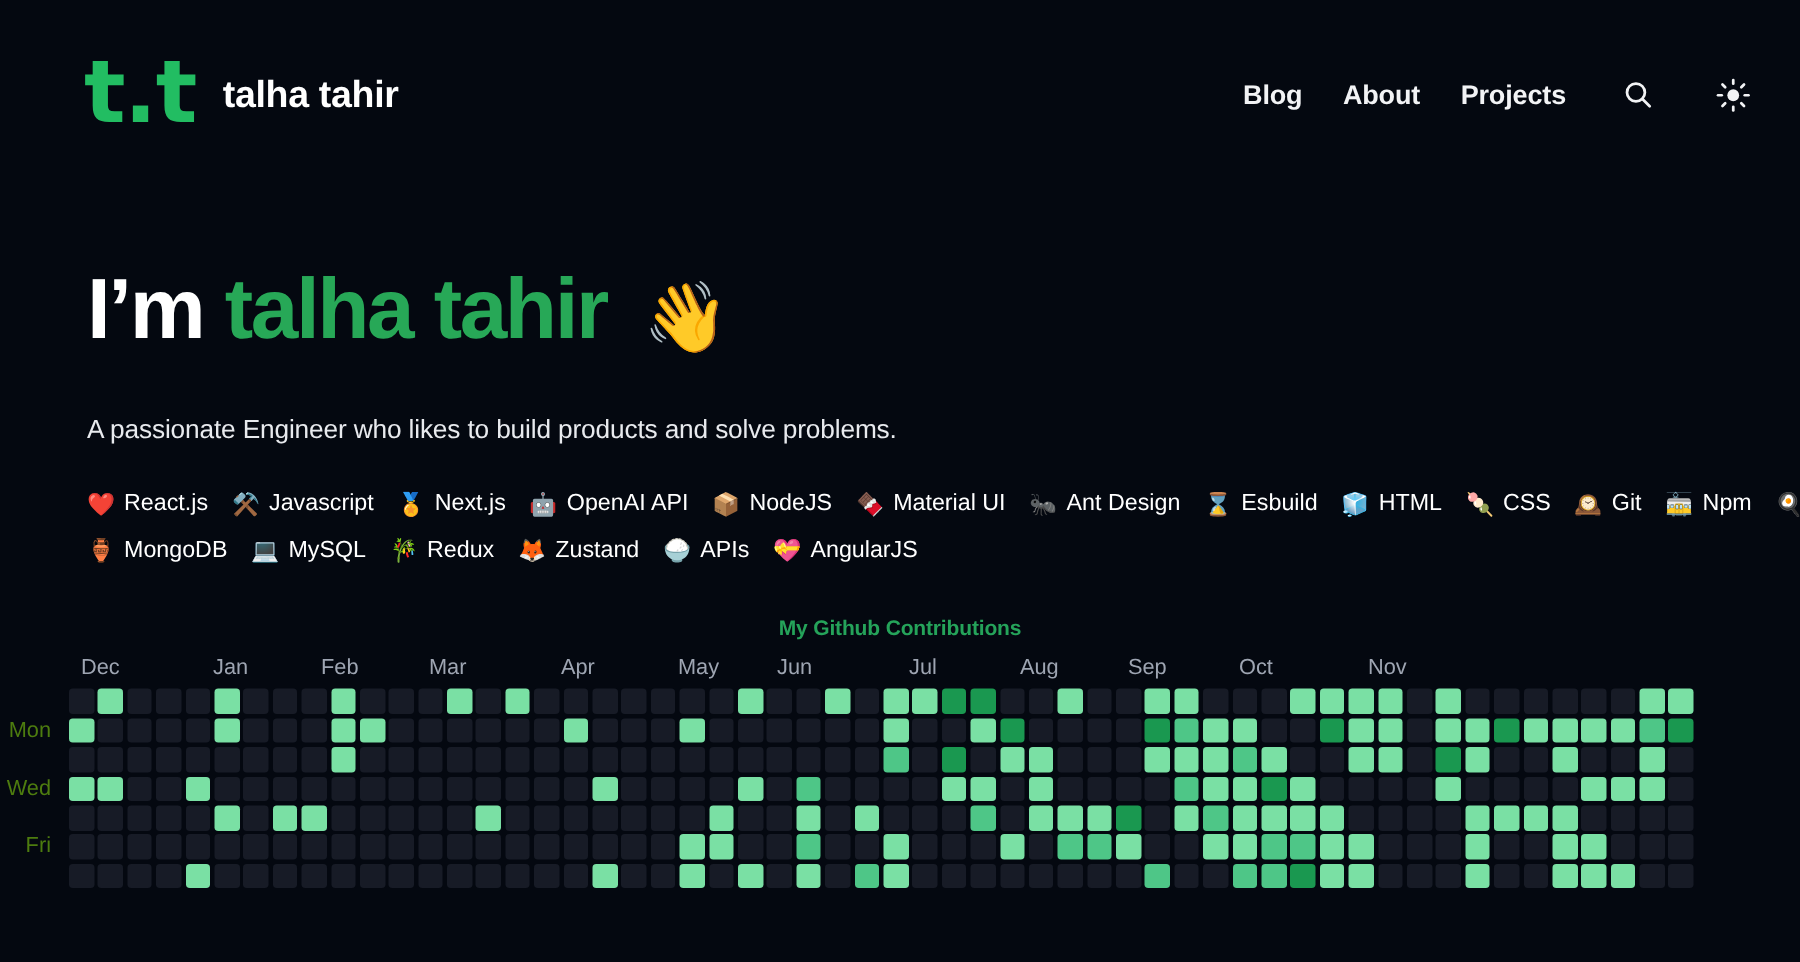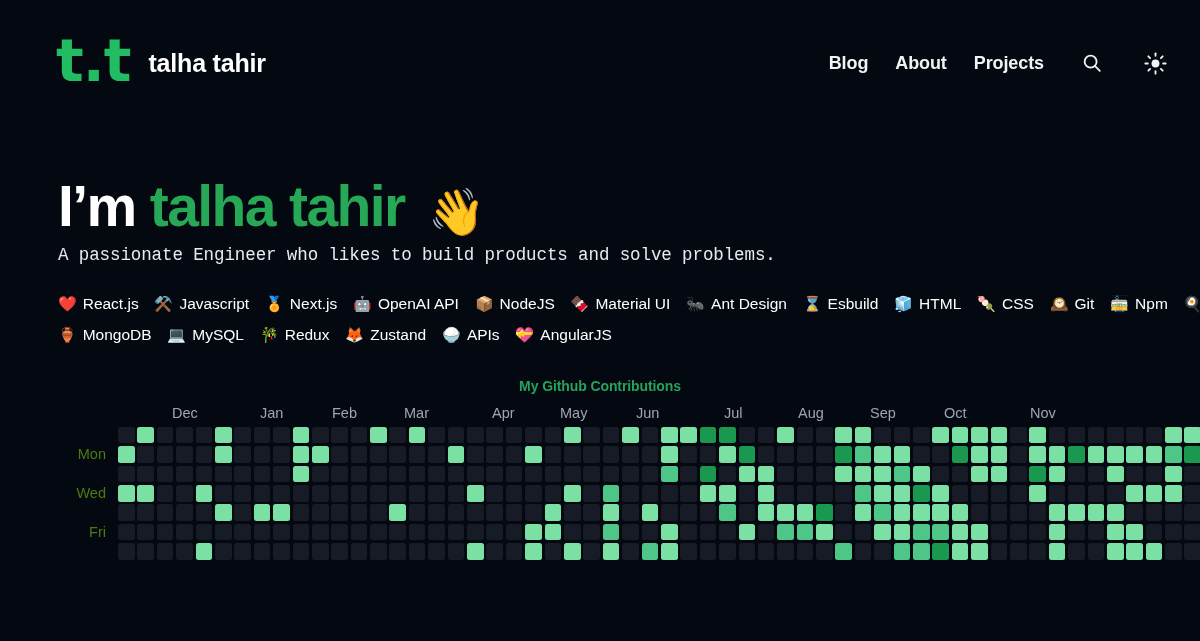--- a/index.html
+++ b/index.html
@@ -41,41 +41,40 @@
   .hero { padding: 72px 0 0 58px; }
   .hero-title {
     font-size: 57px; font-weight: 800; letter-spacing: -1.6px;
     line-height: 1.06; color: #ffffff; white-space: nowrap;
   }
   .hero-title .accent { color: #2aa css; }
   .hero-title .accent { color: #27a857; }
   .hero-wave { font-size: 46px; vertical-align: -2px; margin-left: 10px;
                font-family: "DejaVu Sans", sans-serif; }
   .hero-sub {
-    margin-top: 8px; font-size: 17.5px; color: #e8eaee; font-weight: 400;
+    margin-top: 40px; font-size: 17.5px; color: #e8eaee; font-weight: 400;
     letter-spacing: -0.1px;
-    font-family: Liberation Mono, monospace;
   }
 
   
   .stack { margin-top: 30px; max-width: 1110px; }
   .stack-row { display: flex; flex-wrap: nowrap; align-items: center; margin-bottom: 13px; }
   .stack-item {
     display: inline-flex; align-items: center; gap: 6px;
     font-size: 15.5px; color: #ffffff; margin-right: 16px; white-space: nowrap;
   }
   .stack-emoji { font-family: "DejaVu Sans", sans-serif; font-size: 15px; }
 
   
   .contrib { margin-top: 34px; }
   .contrib-title {
     text-align: center; color: #25a35a; font-size: 14px; font-weight: 600;
     letter-spacing: -0.1px;
   }
-  .contrib-wrap { position: relative; margin-top: 11px; padding-left: 118px; }
+  .contrib-wrap { position: relative; margin-top: 11px; }
   .months { position: relative; height: 22px; margin-left: 46px; }
   .month-label {
     position: absolute; top: 0; font-size: 14.5px; color: #9ea5b2; font-weight: 400;
   }
   .grid-area { display: flex; align-items: flex-start; }
   .day-labels { width: 46px; position: relative; height: 137px; }
   .day-label {
     position: absolute; right: 12px; font-size: 14.5px; color: #4d7c0f; text-align: right;
     white-space: nowrap;
   }
@@ -220,21 +219,21 @@
 
   <div class="contrib">
     <div class="contrib-title">My Github Contributions</div>
     <div class="contrib-wrap">
       <div class="months">
           <div class="month-label" style="left: 8px;">Dec</div>
           <div class="month-label" style="left: 96px;">Jan</div>
           <div class="month-label" style="left: 168px;">Feb</div>
           <div class="month-label" style="left: 240px;">Mar</div>
           <div class="month-label" style="left: 328px;">Apr</div>
-          <div class="month-label" style="left: 396px;">May</div>
+          <div class="month-label" style="left: 406px;">May</div>
           <div class="month-label" style="left: 472px;">Jun</div>
           <div class="month-label" style="left: 560px;">Jul</div>
           <div class="month-label" style="left: 634px;">Aug</div>
           <div class="month-label" style="left: 706px;">Sep</div>
           <div class="month-label" style="left: 780px;">Oct</div>
           <div class="month-label" style="left: 866px;">Nov</div>
         </div>
       <div class="grid-area">
         <div class="day-labels">
             <div class="day-label" style="top: 19.4px;">Mon</div>

